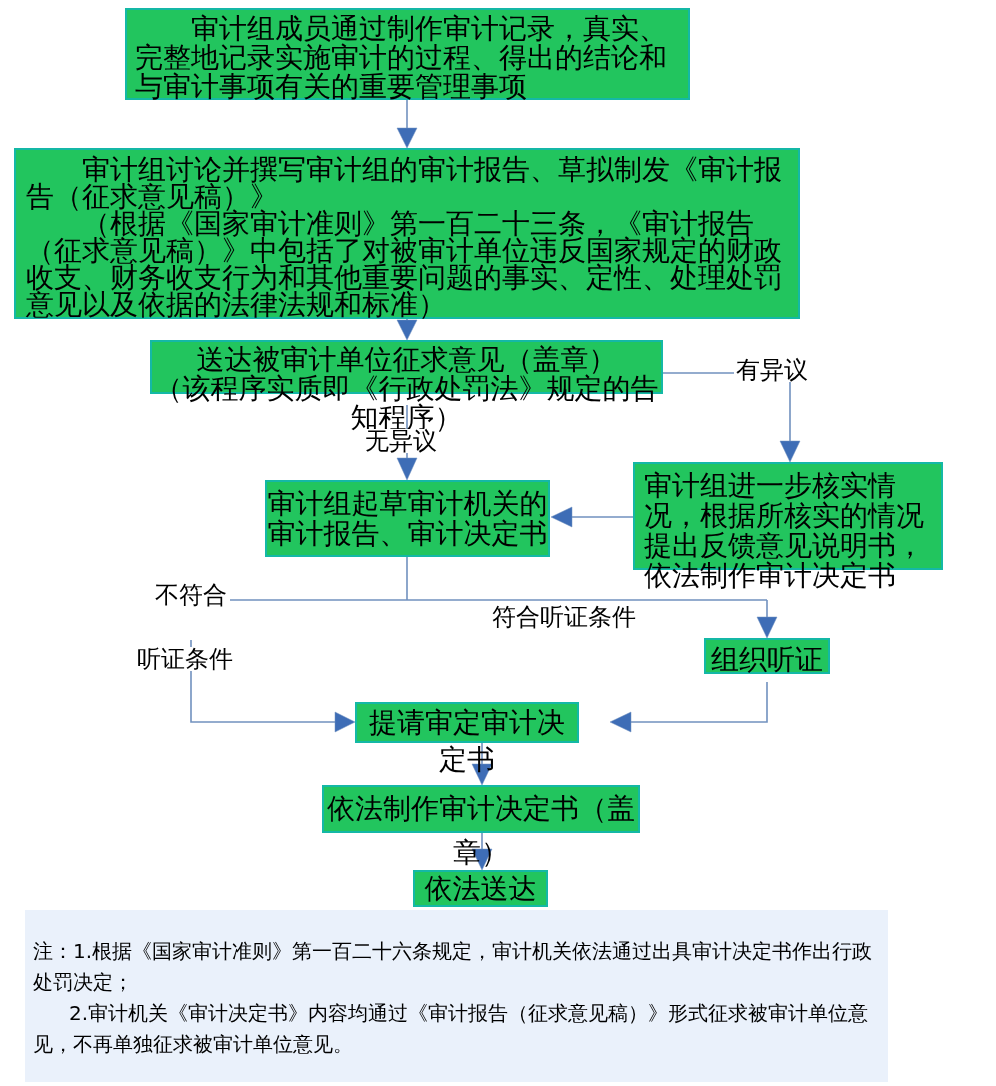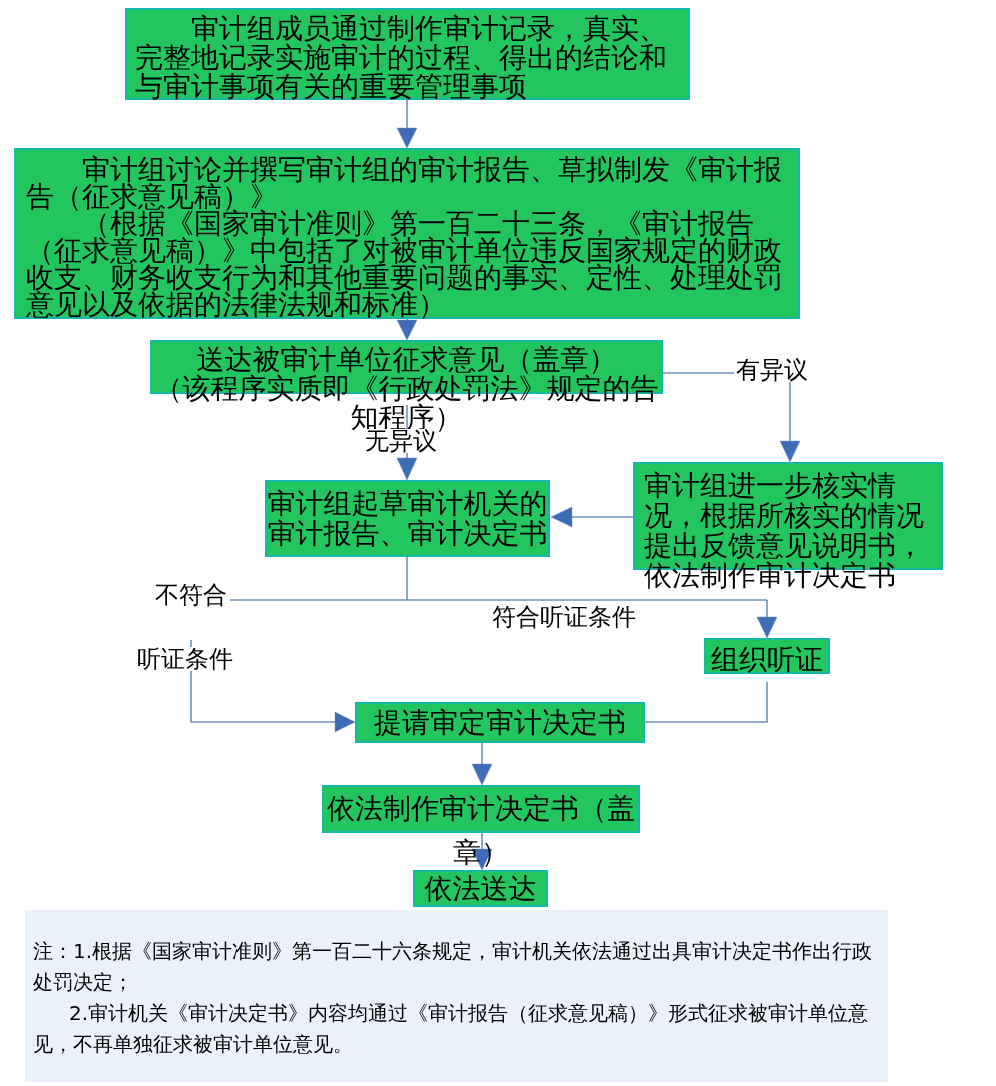--- a/index.html
+++ b/index.html
@@ -49,21 +49,21 @@
     padding: 0 2px;
     white-space: nowrap;
   }
   
   #box-record        { left:125px; top:8px;   width:565px; height:92px;  padding:4px 8px; }
   #box-draft-report  { left:14px;  top:148px; width:786px; height:171px; padding:6px 10px; line-height:27px; }
   #box-deliver       { left:150px; top:340px; width:513px; height:54px;  padding-top:3px; }
   #box-verify        { left:633px; top:462px; width:310px; height:108px; padding:7px 9px; line-height:30px; }
   #box-draft-decision{ left:265px; top:480px; width:285px; height:77px;  padding-top:7px; line-height:30px; }
   #box-hearing       { left:704px; top:638px; width:126px; height:36px;  line-height:40px; }
-  #box-submit        { left:355px; top:702px; width:290px; height:41px;  line-height:37px; }
+  #box-submit        { left:355px; top:702px; width:224px; height:41px;  line-height:37px; }
   #box-make-decision { left:322px; top:785px; width:318px; height:48px;  line-height:44px; }
   #box-serve         { left:413px; top:870px; width:135px; height:37px;  line-height:33px; }
   
   #label-has-objection { left:734px; top:358px; }
   #label-no-objection  { left:363px; top:429px; }
   #label-notmeet-1     { left:153px; top:583px; }
   #label-notmeet-2     { left:135px; top:615px;margin-top:32px; }
   #label-meet          { left:490px; top:605px; }
   
   #note {

